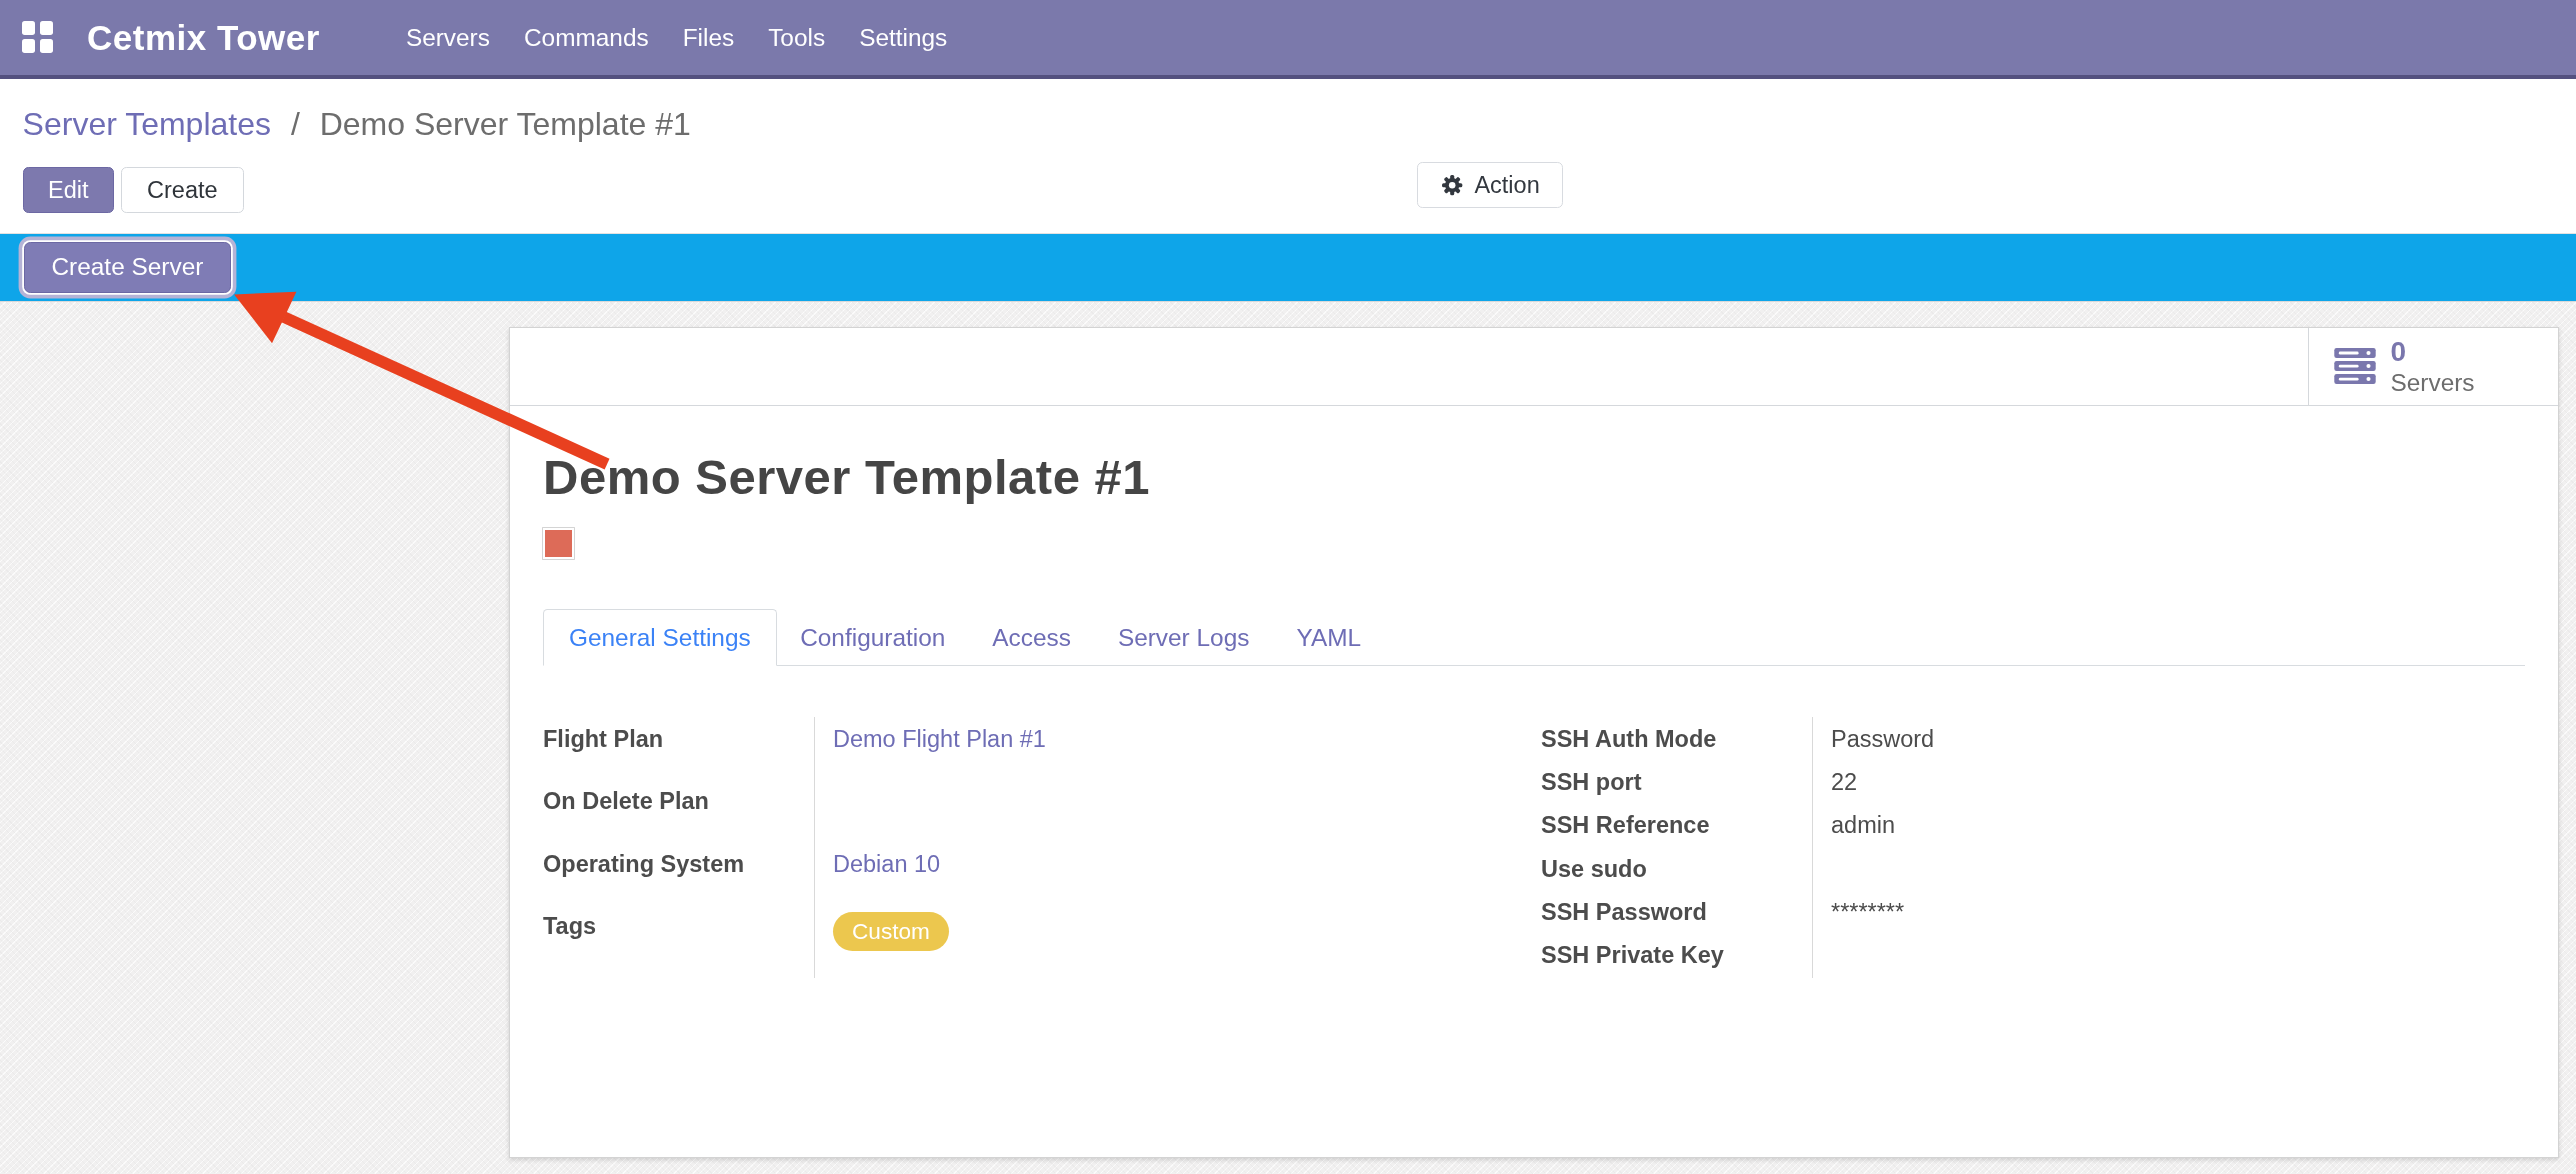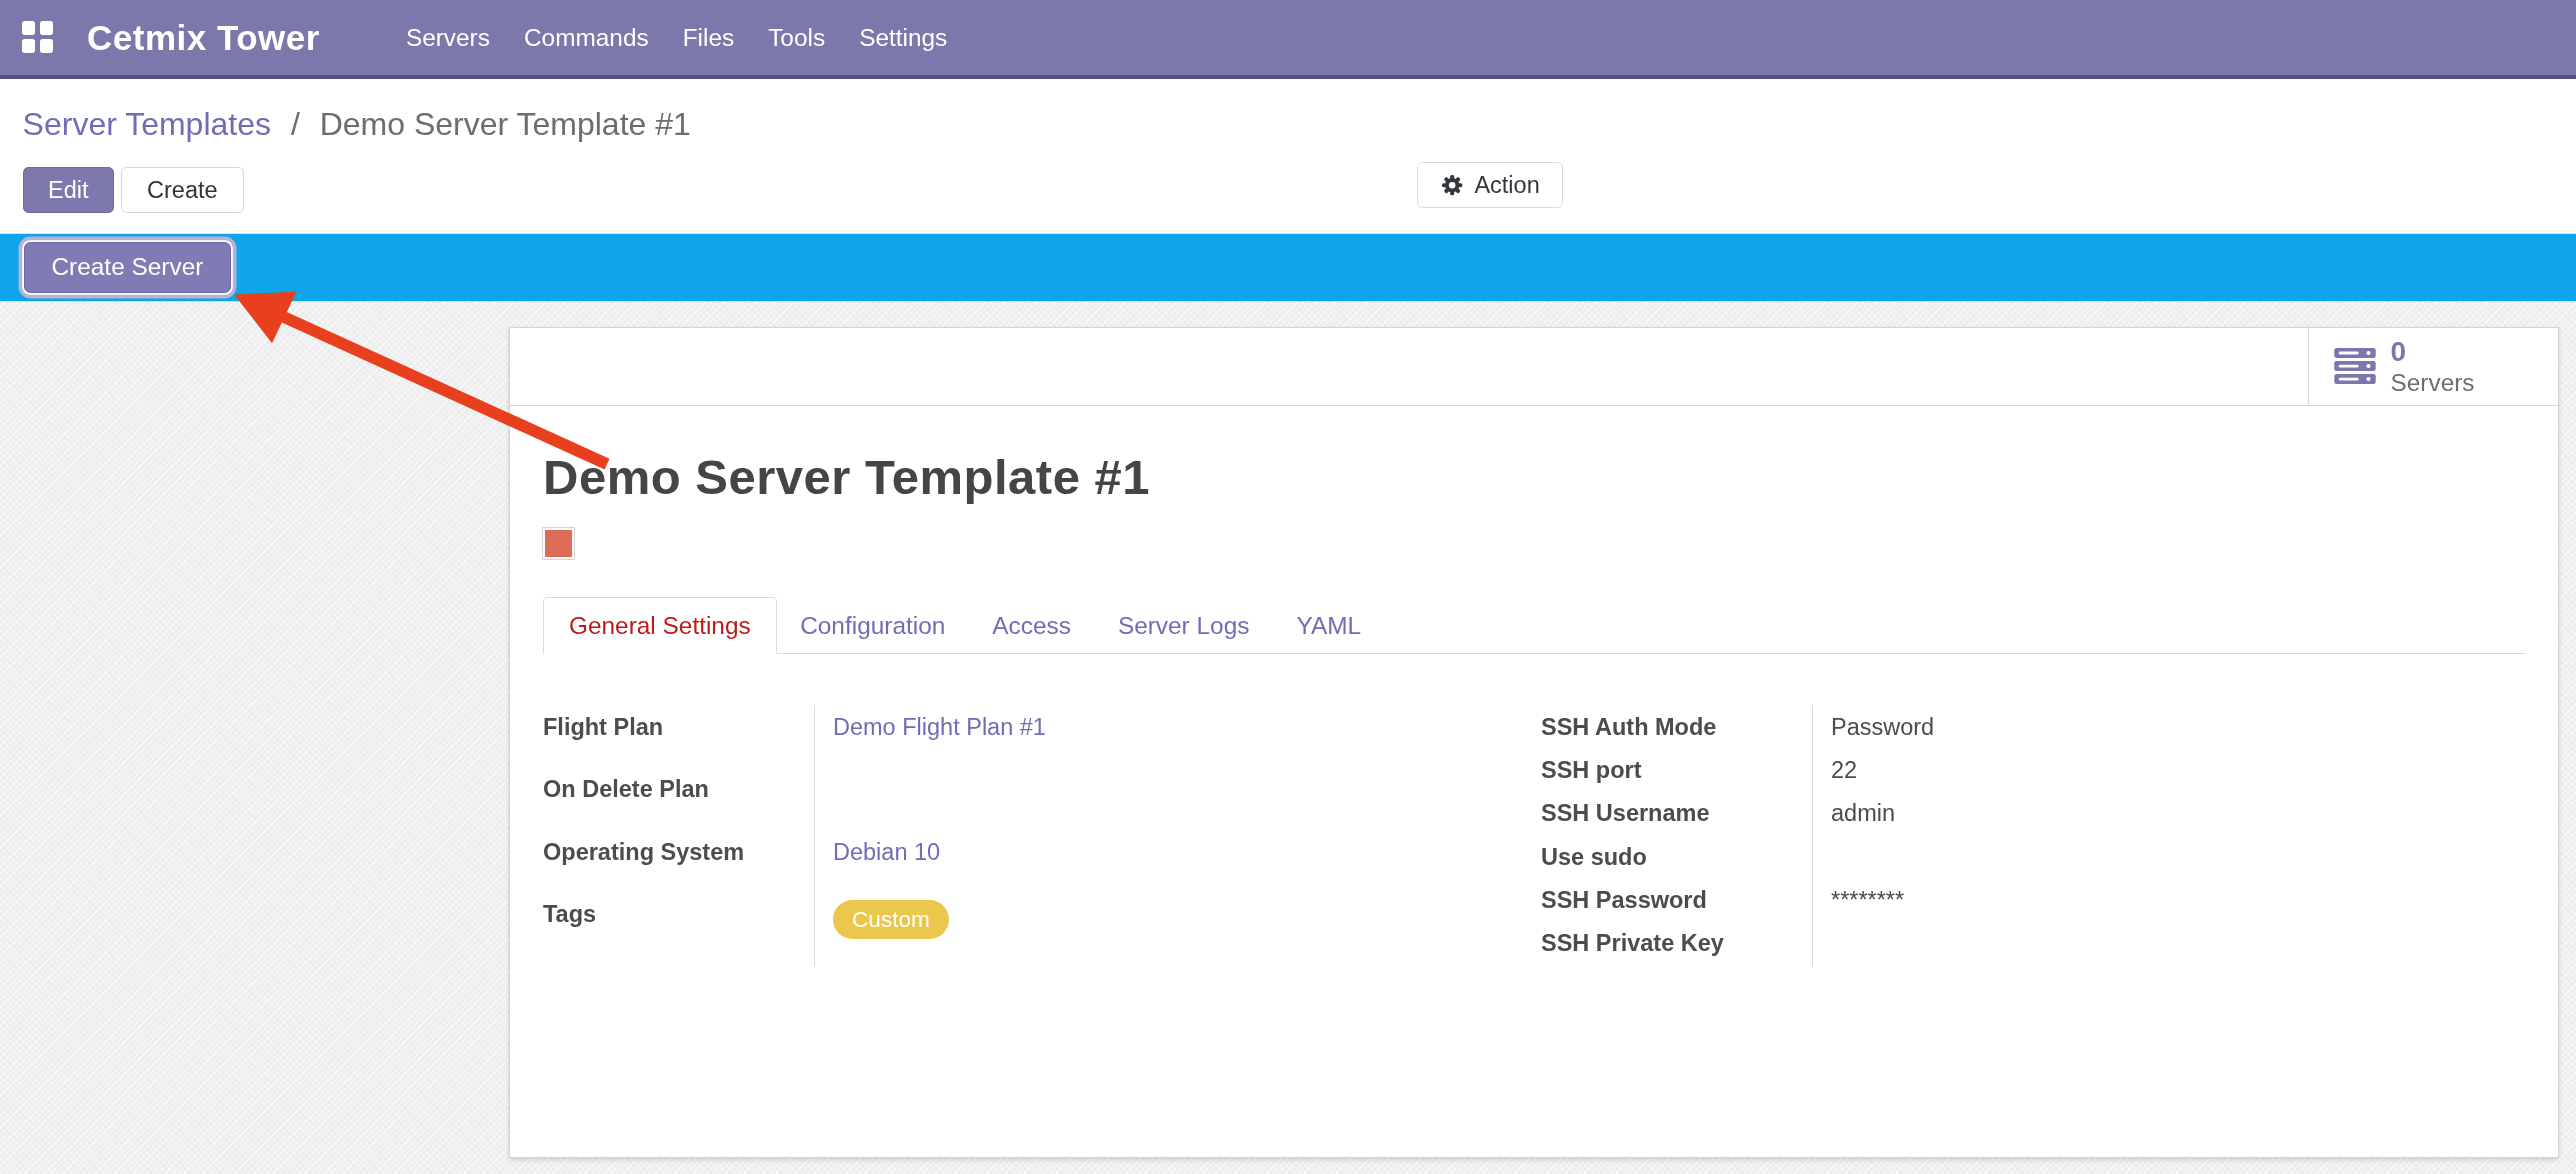--- a/index.html
+++ b/index.html
@@ -204,27 +204,28 @@
   .tab{
     font-size:24.4px;
     padding:13.5px 23.5px;
     color:var(--link-purple);
     cursor:pointer;
     background:transparent;border:none;
     font-family:"Liberation Sans",sans-serif;
     white-space:nowrap;
   }
   .tab.active{
-    color:#b91c1c;
+    color:#3b82f6;
     background:#fff;
     border:0.9px solid #D8DCE0;
     border-bottom:0.9px solid #fff;
     margin-bottom:-0.9px;
     border-radius:4.5px 4.5px 0 0;
     padding:13.5px 25px;
+    margin-top:12px;
   }
 
   .tab-page{
     margin-top:51px;
     display:grid;
     grid-template-columns:998px 1fr;
   }
   .tag{
     display:inline-block;
     background:var(--tag-yellow);
@@ -354,21 +355,21 @@
           <div class="o-value"><span class="tag">Custom</span></div>
         </div>
 
         <div class="o-group">
           <div class="o-label">SSH Auth Mode</div>
           <div class="o-value">Password</div>
 
           <div class="o-label">SSH port</div>
           <div class="o-value">22</div>
 
-          <div class="o-label">SSH Username</div>
+          <div class="o-label">SSH Reference</div>
           <div class="o-value">admin</div>
 
           <div class="o-label">Use sudo</div>
           <div class="o-value"></div>
 
           <div class="o-label">SSH Password</div>
           <div class="o-value">********</div>
 
           <div class="o-label">SSH Private Key</div>
           <div class="o-value"></div>

